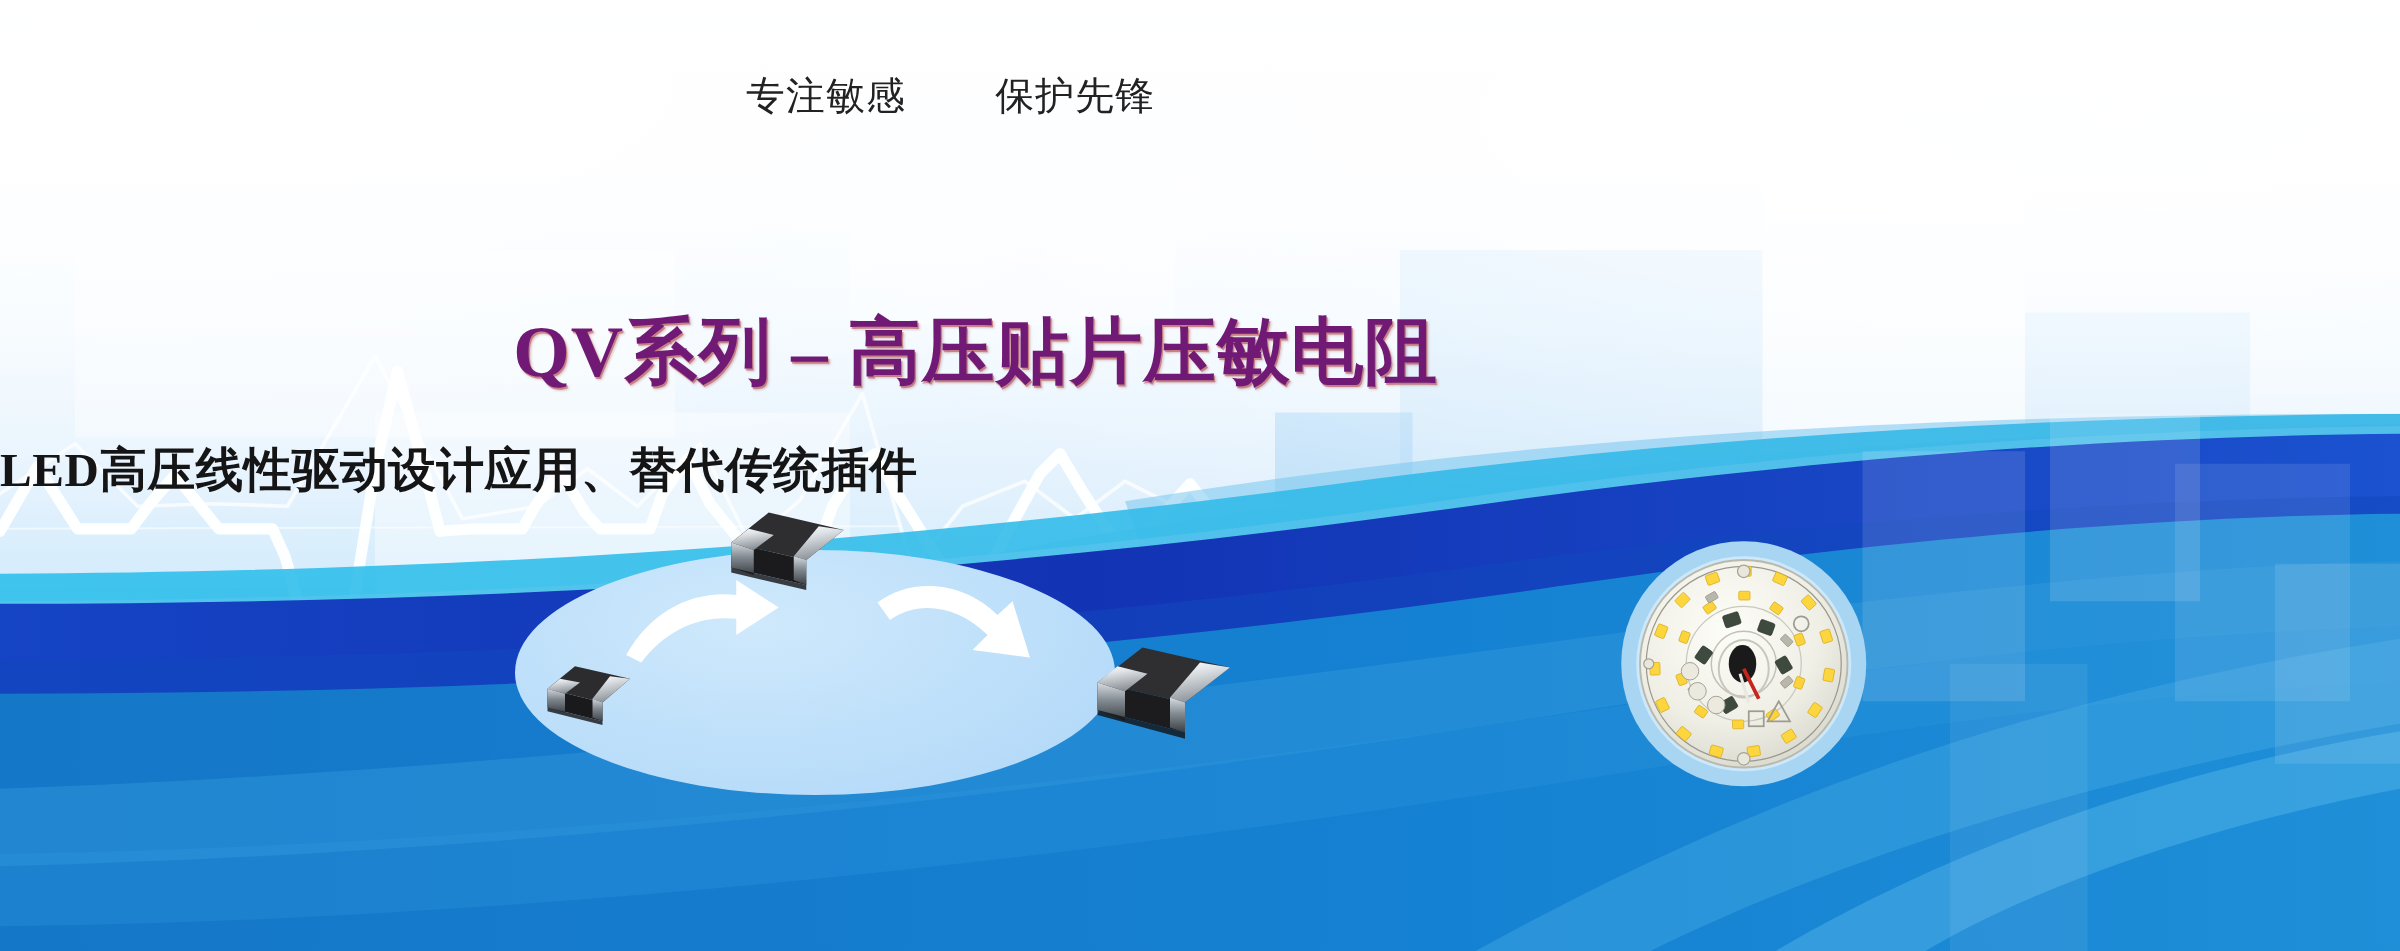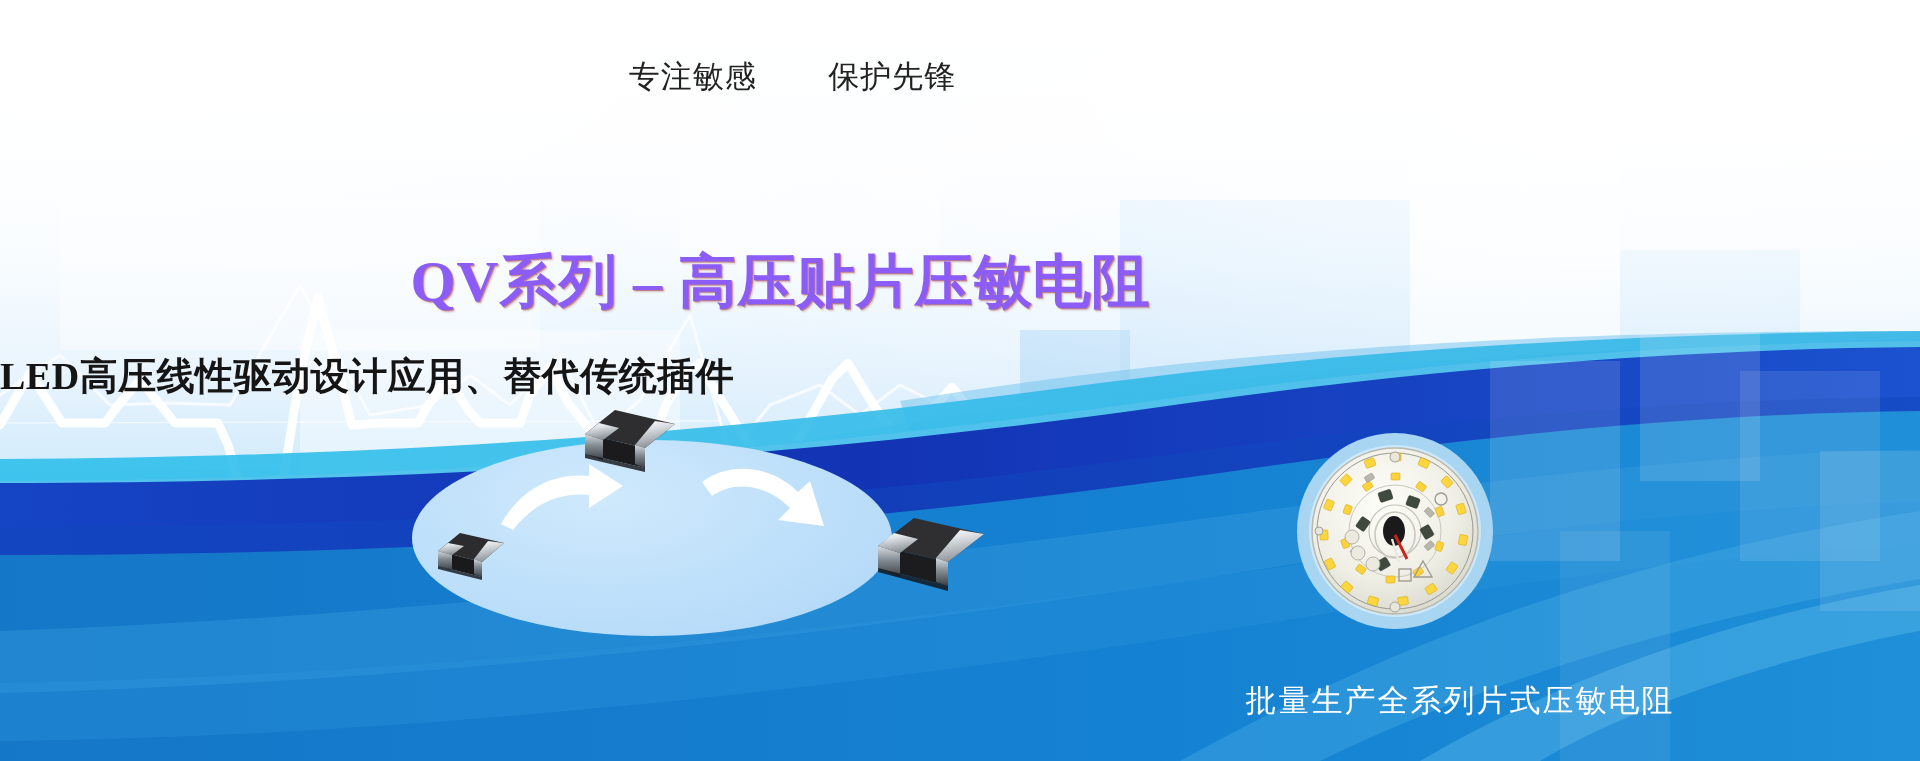--- a/index.html
+++ b/index.html
@@ -91,33 +91,32 @@
     position: absolute;
     left: 0;
     top: 56px;
     width: 1521px;
     text-align: center;
     font-size: 31px;
     font-weight: 400;
     color: #222222;
     letter-spacing: 1px;
     font-family: "Liberation Serif", "DejaVu Serif", serif;
-    padding-left: 32px;
   }
   .tagline .gap { display: inline-block; width: 54px; }
 
   .title {
     position: absolute;
     left: 0;
     top: 243px;
     width: 1561px;
     text-align: center;
     font-size: 58px;
     font-weight: bold;
-    color: #8b5cf6;
+    color: #701a75;
     letter-spacing: 1px;
     text-shadow:
       1px 1px 0 rgba(160,0,0,0.35),
       2px 2px 2px rgba(120,0,0,0.22);
     font-family: "Liberation Serif", "DejaVu Serif", serif;
   }
 
   .subtitle {
     position: absolute;
     left: 0;
@@ -390,15 +389,14 @@
   <div class="tagline">
     <span>专注敏感</span>
     <span class="gap"></span>
     <span>保护先锋</span>
   </div>
 
   <div class="title">QV系列 – 高压贴片压敏电阻</div>
 
   <div class="subtitle">LED高压线性驱动设计应用、替代传统插件</div>
 
-  <div class="footnote">批量生产全系列片式压敏电阻</div>
 
 </div>
 
 </body></html>

